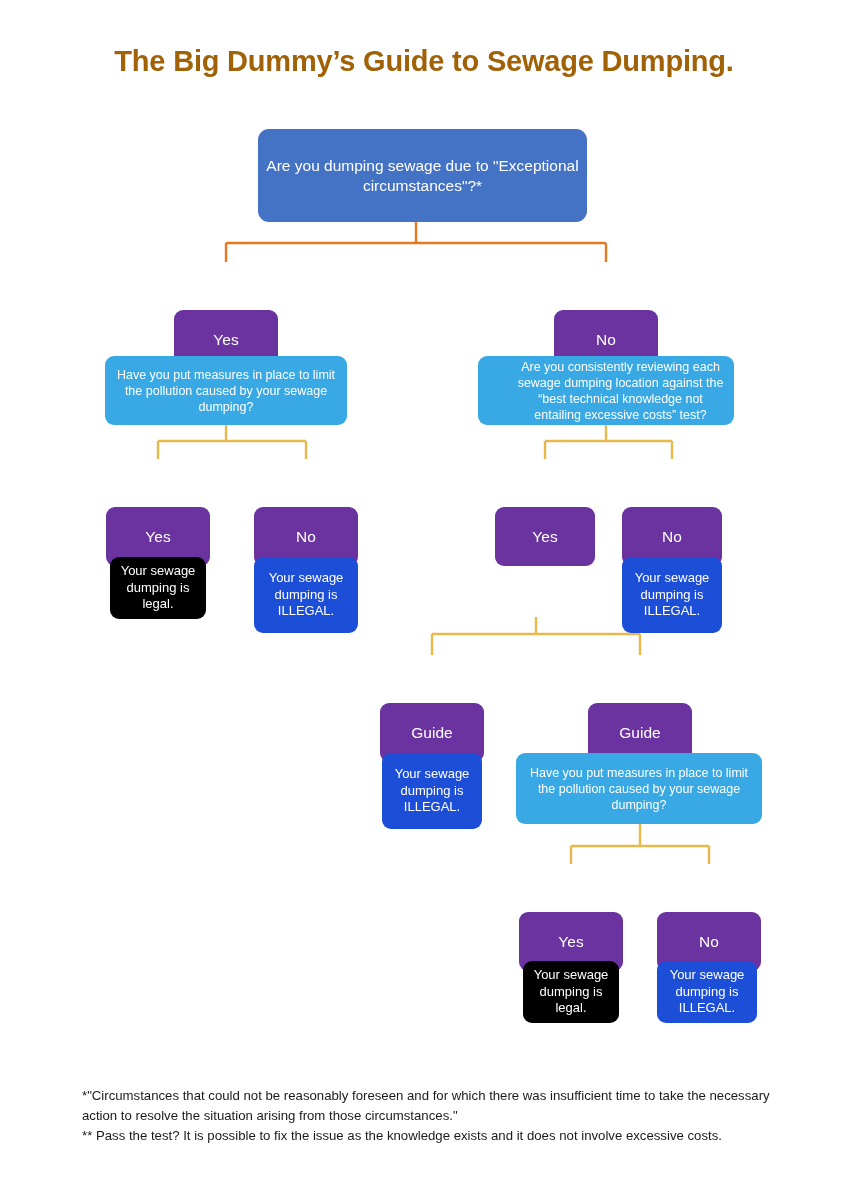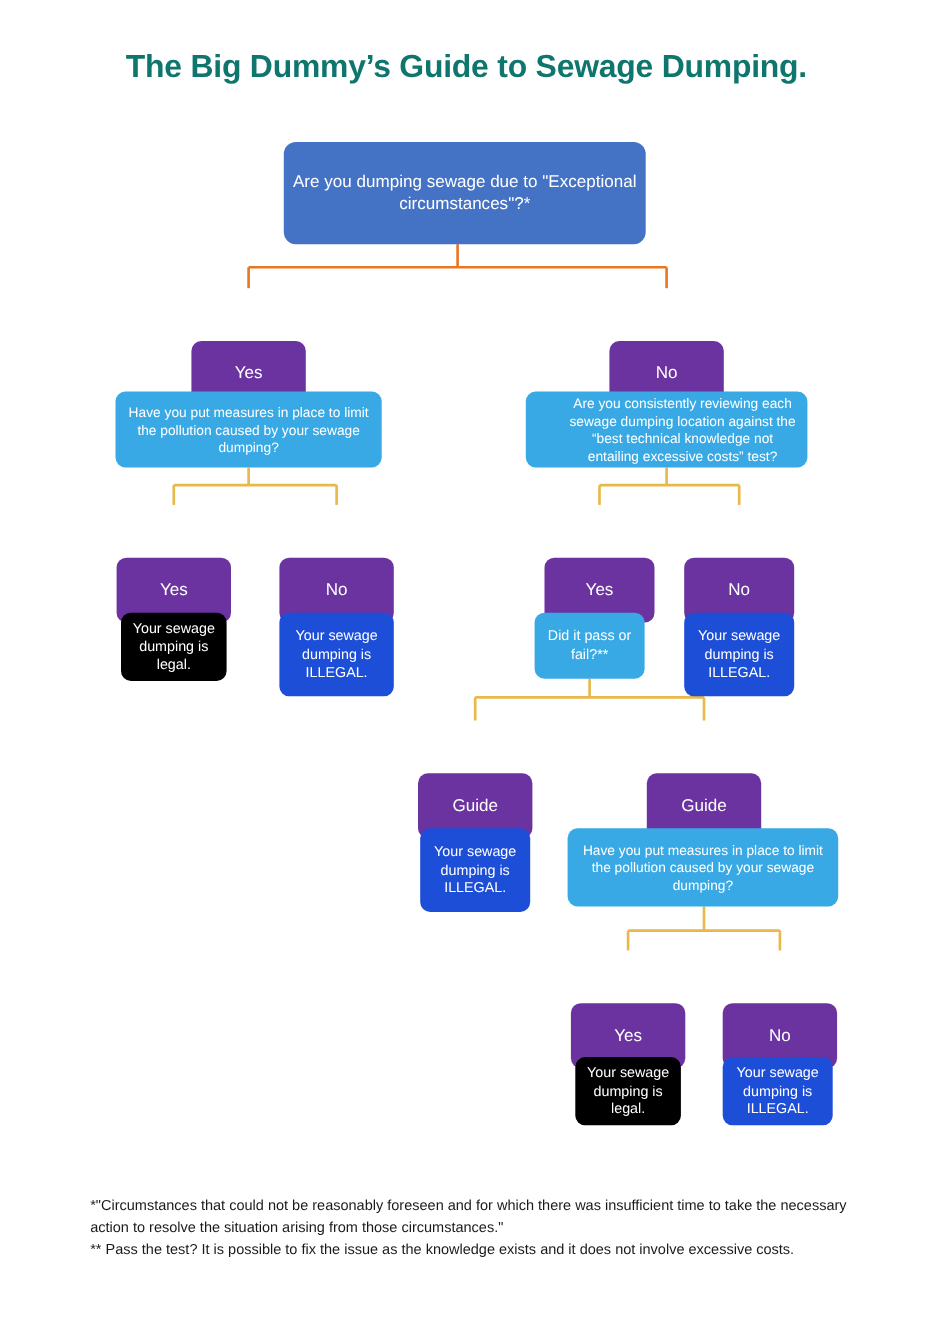--- a/index.html
+++ b/index.html
@@ -23,21 +23,21 @@
   }
   .page-title {
     position: absolute;
     left: 0;
     top: 45px;
     width: 848px;
     text-align: center;
     font-size: 29px;
     font-weight: bold;
     letter-spacing: -0.2px;
-    color: #0f766e;
+    color: #a16207;
     font-family: "Liberation Sans", sans-serif;
   }
   svg.connectors {
     position: absolute;
     left: 0; top: 0;
     width: 848px;
     height: 1200px;
     pointer-events: none;
   }
   .node {
@@ -143,21 +143,20 @@
 
   <div class="node decision" style="left:106px; top:459px; width:104px; height:59px;">Yes</div>
   <div class="node decision" style="left:254px; top:459px; width:104px; height:59px;">No</div>
 
   <div class="node decision" style="left:495px; top:459px; width:100px; height:59px;">Yes</div>
   <div class="node decision" style="left:622px; top:459px; width:100px; height:59px;">No</div>
 
   <div class="node legal" style="left:110px; top:557px; width:96px; height:62px;">Your sewage dumping is legal.</div>
   <div class="node illegal" style="left:254px; top:557px; width:104px; height:76px;">Your sewage dumping is ILLEGAL.</div>
 
-  <div class="node question q-small" style="left:486px; top:557px; width:100px; height:60px;">Did it pass or fail?**</div>
   <div class="node illegal" style="left:622px; top:557px; width:100px; height:76px;">Your sewage dumping is ILLEGAL.</div>
 
   <div class="node decision" style="left:380px; top:655px; width:104px; height:59px;">Guide</div>
   <div class="node decision" style="left:588px; top:655px; width:104px; height:59px;">Guide</div>
 
   <div class="node illegal" style="left:382px; top:753px; width:100px; height:76px;">Your sewage dumping is ILLEGAL.</div>
   <div class="node question" style="left:516px; top:753px; width:246px; height:71px;">Have you put measures in place to limit the pollution caused by your sewage dumping?</div>
 
   <div class="node decision" style="left:519px; top:864px; width:104px; height:59px;">Yes</div>
   <div class="node decision" style="left:657px; top:864px; width:104px; height:59px;">No</div>

